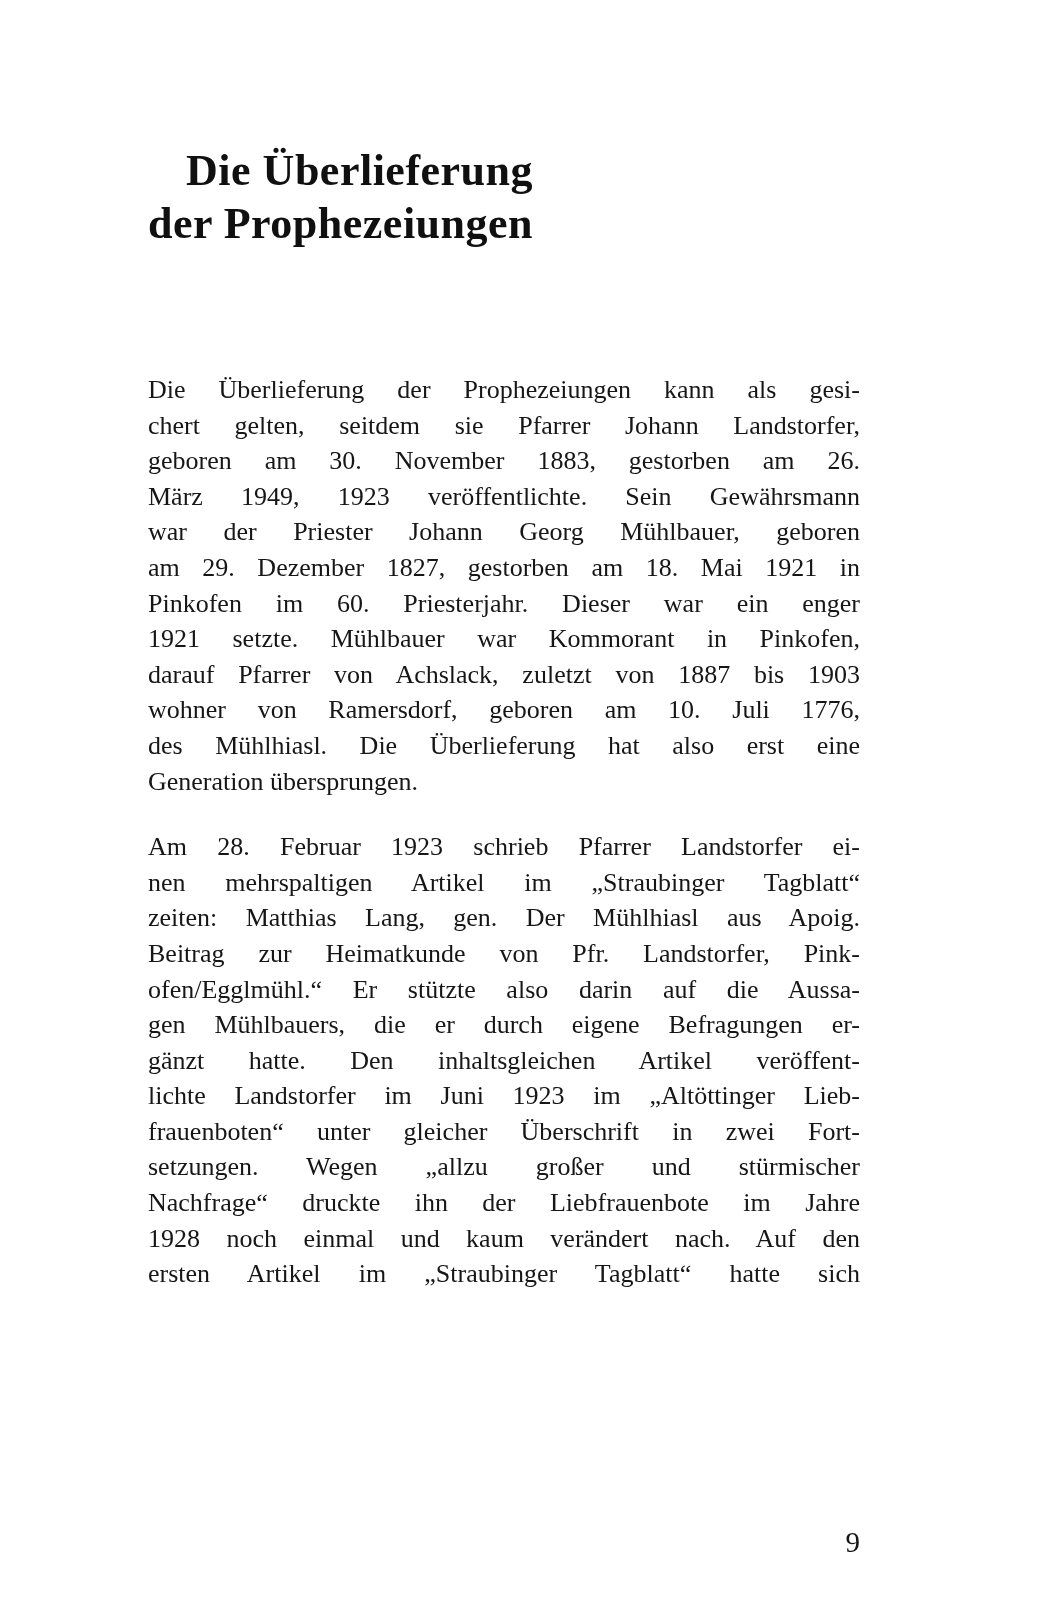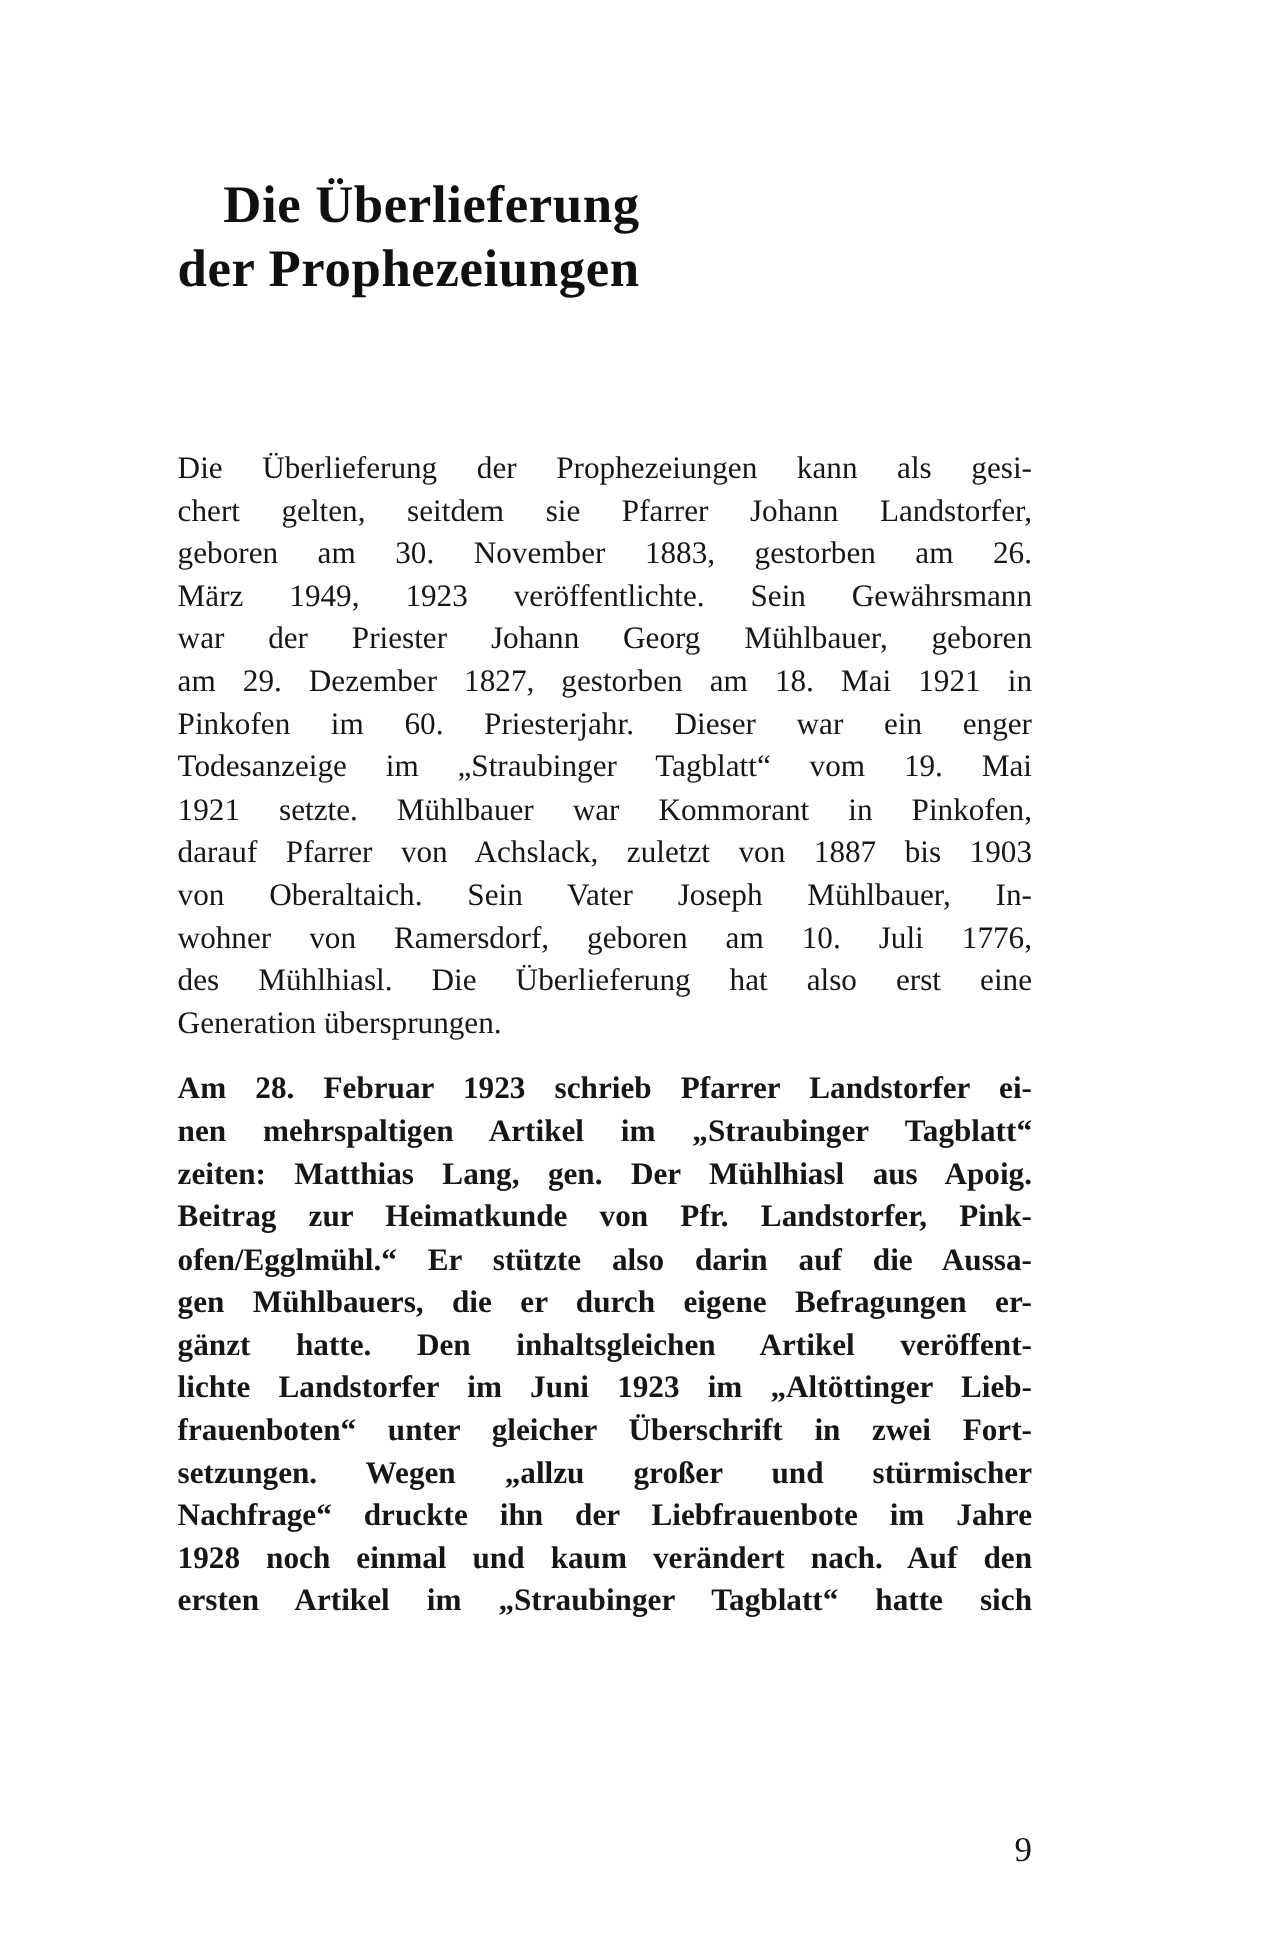--- a/index.html
+++ b/index.html
@@ -29,22 +29,21 @@
   .body-text {
     position: absolute;
     left: 148px;
     top: 372px;
     width: 712px;
     font-size: 26px;
     line-height: 35.6px;
     color: #161616;
   }
   .paragraph + .paragraph {
-    margin-top: 19px;
-    font-weight: bold;
+    margin-top: 30px;
   }
   .line {
     text-align: justify;
     text-align-last: justify;
     white-space: normal;
   }
   .line.last-left {
     text-align-last: left;
   }
   .page-number {
@@ -70,24 +69,22 @@
 
   <div class="body-text">
     <div class="paragraph">
         <div class="line">Die Überlieferung der Prophezeiungen kann als gesi-</div>
         <div class="line">chert gelten, seitdem sie Pfarrer Johann Landstorfer,</div>
         <div class="line">geboren am 30. November 1883, gestorben am 26.</div>
         <div class="line">März 1949, 1923 veröffentlichte. Sein Gewährsmann</div>
         <div class="line">war der Priester Johann Georg Mühlbauer, geboren</div>
         <div class="line">am 29. Dezember 1827, gestorben am 18. Mai 1921 in</div>
         <div class="line">Pinkofen im 60. Priesterjahr. Dieser war ein enger</div>
-        <div class="line">Todesanzeige im „Straubinger Tagblatt“ vom 19. Mai</div>
         <div class="line">1921 setzte. Mühlbauer war Kommorant in Pinkofen,</div>
         <div class="line">darauf Pfarrer von Achslack, zuletzt von 1887 bis 1903</div>
-        <div class="line">von Oberaltaich. Sein Vater Joseph Mühlbauer, In-</div>
         <div class="line">wohner von Ramersdorf, geboren am 10. Juli 1776,</div>
         <div class="line">des Mühlhiasl. Die Überlieferung hat also erst eine</div>
         <div class="line last-left">Generation übersprungen.</div>
       </div>
     <div class="paragraph">
         <div class="line">Am 28. Februar 1923 schrieb Pfarrer Landstorfer ei-</div>
         <div class="line">nen mehrspaltigen Artikel im „Straubinger Tagblatt“</div>
         <div class="line">zeiten: Matthias Lang, gen. Der Mühlhiasl aus Apoig.</div>
         <div class="line">Beitrag zur Heimatkunde von Pfr. Landstorfer, Pink-</div>
         <div class="line">ofen/Egglmühl.“ Er stützte also darin auf die Aussa-</div>

